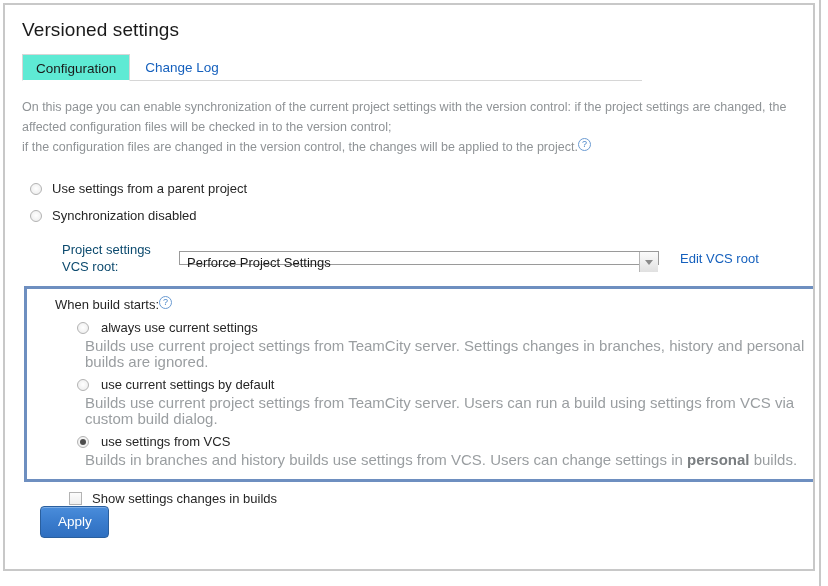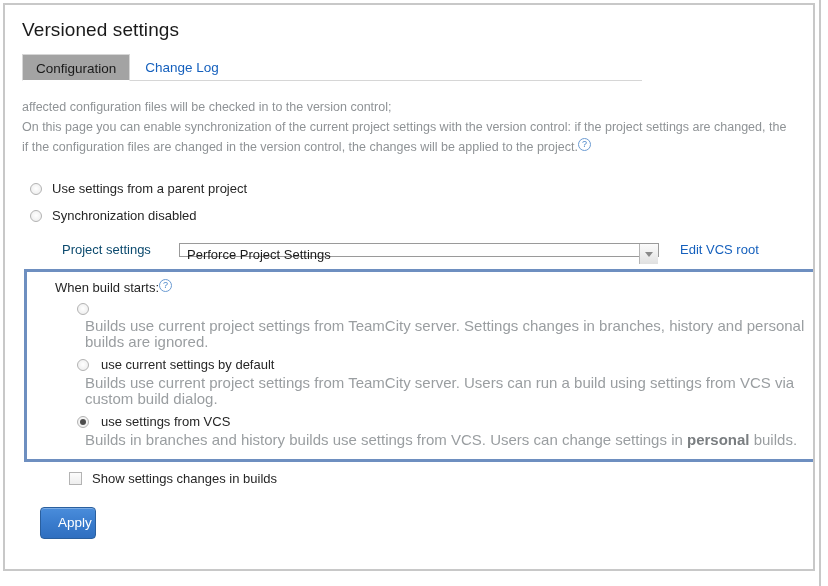--- a/index.html
+++ b/index.html
@@ -76,21 +76,21 @@
     padding: 5px 13px 5px 13px;
     box-sizing: border-box;
     height: 27px;
     line-height: 17px;
     vertical-align: top;
   }
   .tab.active {
     color: #1a1a1a;
     border: 1px solid #d6d6d6;
     border-bottom: 1px solid #ffffff;
-    background: #a3a3a3;
+    background: #5eead4;
     z-index: 2;
   }
   .tab.inactive {
     color: #1560bd;
     cursor: pointer;
     margin-left: 2px;
   }
 
   
   #desc {
@@ -266,26 +266,25 @@
   }
   #show-changes-label {
     font-size: 13px;
     color: #262626;
     margin-left: 10px;
     cursor: pointer;
   }
 
   
   #apply-button {
-    margin-top: 21px;
     margin-left: 19px;
     display: inline-block;
     font-size: 13.5px;
     color: #ffffff;
-    padding: 7px 3px 8px 17px;
+    padding: 7px 16px 8px 17px;
     border: 1px solid #2a5f9e;
     border-radius: 4px;
     background: linear-gradient(to bottom, #4a8ddb 0%, #3a7ccd 50%, #2f6fc0 100%);
     cursor: pointer;
     box-shadow: inset 0 1px 0 rgba(255,255,255,0.28);
   }
 </style>
 </head>
 <body>
 
@@ -293,57 +292,59 @@
   <div id="content">
 
     <h1 id="title">Versioned settings</h1>
 
     <div id="tabs">
       <div id="tabs-underline"></div>
       <div class="tab active">Configuration</div><div class="tab inactive">Change Log</div>
     </div>
 
     <div id="desc">
+      <div>On this page you can enable synchronization of the current project settings with the version control: if the project settings are changed, the</div>
       <div>affected configuration files will be checked in to the version control;</div>
-      <div>On this page you can enable synchronization of the current project settings with the version control: if the project settings are changed, the</div>
       <div>
         <span>if the configuration files are changed in the version control, the changes will be applied to the project.</span><span class="help-icon">?</span>
       </div>
     </div>
 
     <div id="mode-radios">
       <div class="radio-row">
         <span class="radio"></span>
         <span class="radio-label">Use settings from a parent project</span>
       </div>
       <div class="radio-row">
         <span class="radio"></span>
         <span class="radio-label">Synchronization disabled</span>
       </div>
     </div>
 
     <div id="vcs-row">
       <div id="vcs-label">
         <div>Project settings</div>
+        <div>VCS root:</div>
       </div>
       <div id="vcs-select">
         <span id="vcs-select-value">Perforce Project Settings</span>
         <span id="vcs-select-arrow"></span>
       </div>
       <a id="edit-vcs-root">Edit VCS root</a>
     </div>
 
     <div id="highlight-box">
       <div id="when-build-starts">
         <span>When build starts:</span><span class="help-icon">?</span>
       </div>
 
       <div class="sub-option">
         <div class="sub-radio-row">
           <span class="radio"></span>
+          <span class="sub-radio-label">always use current settings</span>
         </div>
         <div class="sub-desc">Builds use current project settings from TeamCity server. Settings changes in branches, history and personal builds are ignored.</div>
       </div>
 
       <div class="sub-option">
         <div class="sub-radio-row">
           <span class="radio"></span>
           <span class="sub-radio-label">use current settings by default</span>
         </div>
         <div class="sub-desc">Builds use current project settings from TeamCity server. Users can run a build using settings from VCS via custom build dialog.</div>

